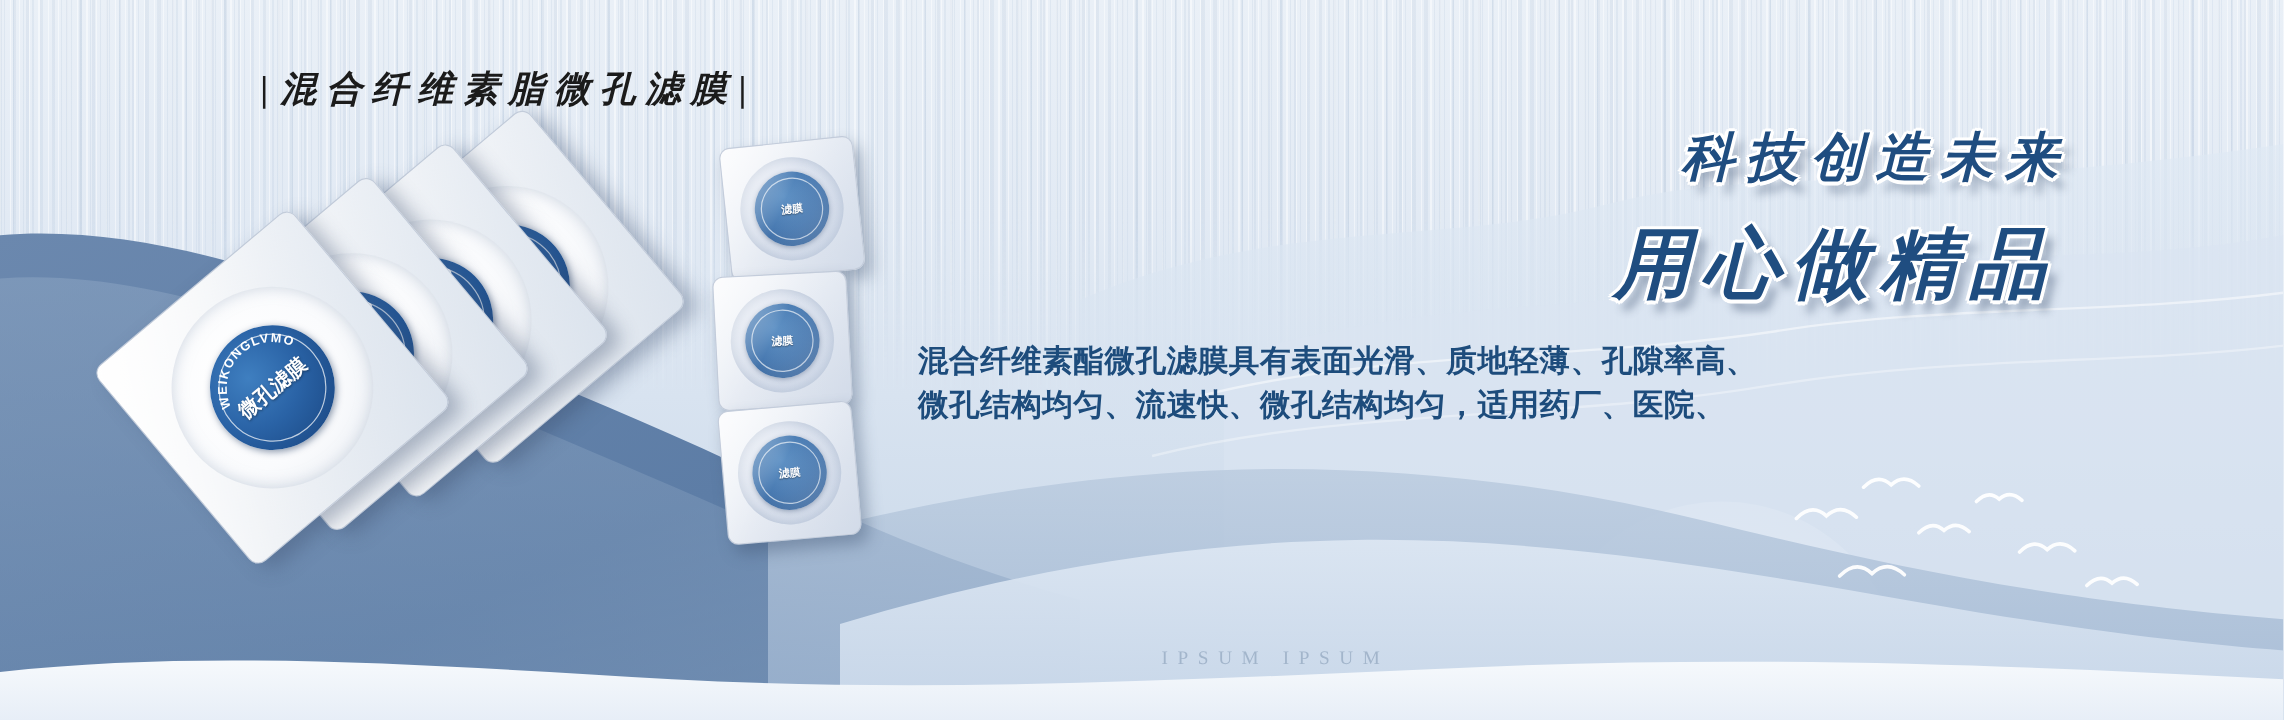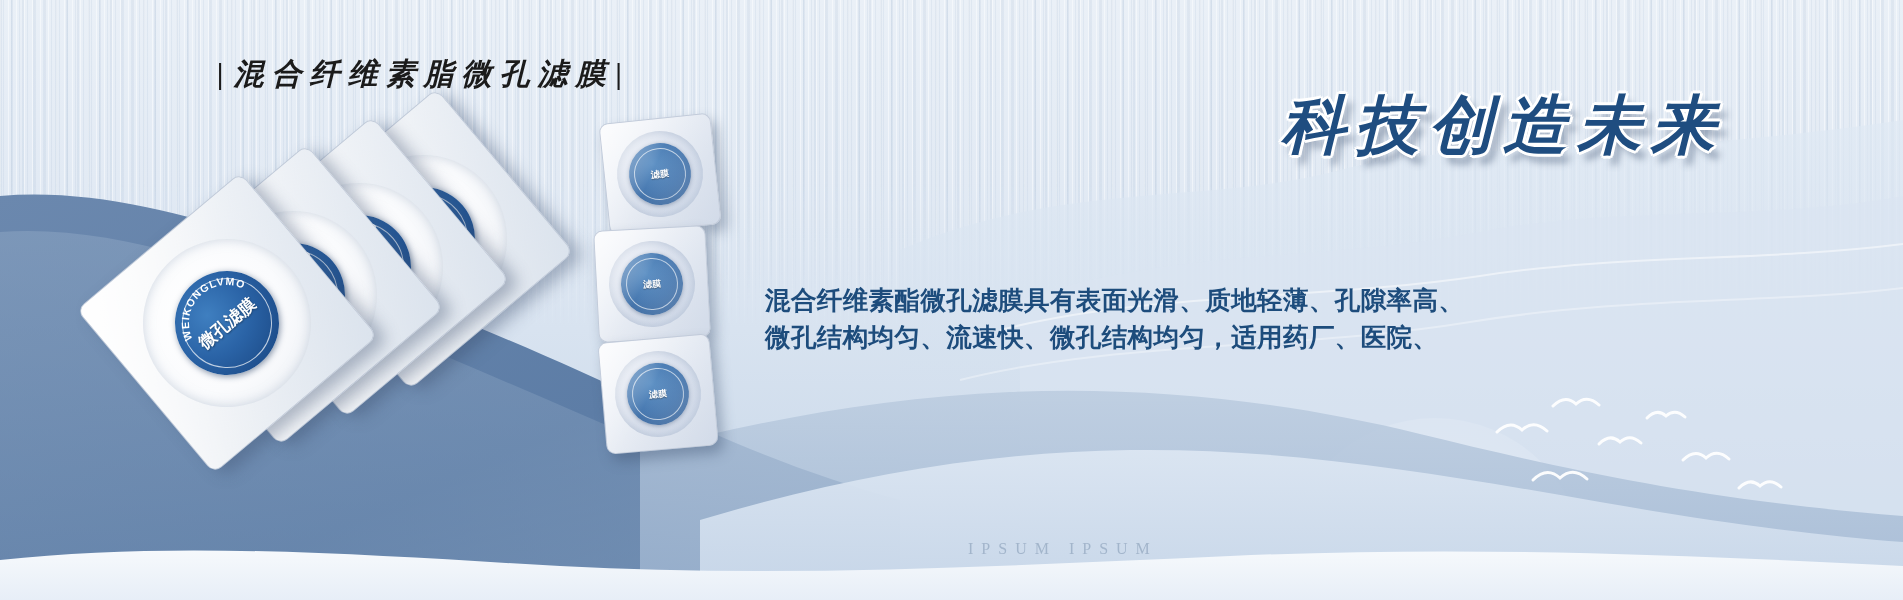--- a/index.html
+++ b/index.html
@@ -51,21 +51,21 @@
     position:absolute;right:178px;
     font-family:"Liberation Serif",serif;
     font-weight:700;font-style:italic;white-space:nowrap;
     color:#1f4d80;
     letter-spacing:10px;
     text-shadow:
       -2px -2px 0 #fff, 2px -2px 0 #fff, -2px 2px 0 #fff, 2px 2px 0 #fff,
       -3px 0 0 #fff, 3px 0 0 #fff, 0 -3px 0 #fff, 0 3px 0 #fff,
       7px 9px 7px rgba(60,80,110,0.45);
   }
-  .headline-1{top:82px;font-size:64px;}
+  .headline-1{top:102px;font-size:44px;}
   .headline-2{top:177px;font-size:64px;right:188px;}
   .para{
     position:absolute;left:765px;top:282px;width:690px;
     font-family:"Liberation Serif",serif;
     font-size:25.5px;line-height:37px;color:#1d4c7c;font-weight:700;
     letter-spacing:.4px;text-align:justify;
   }
   .para div{white-space:nowrap;}
   .watermark{
     position:absolute;left:968px;top:540px;
@@ -305,20 +305,21 @@
       </div>
       <div class="gloss"></div>
     </div>
   </div>
 
   <div class="kicker">
     <span class="bar">|</span><span>混合纤维素脂微孔滤膜</span><span class="bar">|</span>
   </div>
 
   <div class="headline headline-1">科技创造未来</div>
+  <div class="headline headline-2">用心做精品</div>
 
   <div class="para">
     <div>混合纤维素酯微孔滤膜具有表面光滑、质地轻薄、孔隙率高、</div>
     <div>微孔结构均匀、流速快、微孔结构均匀，适用药厂、医院、</div>
   </div>
 
   <div class="watermark">IPSUM IPSUM</div>
 
 </div>
 

